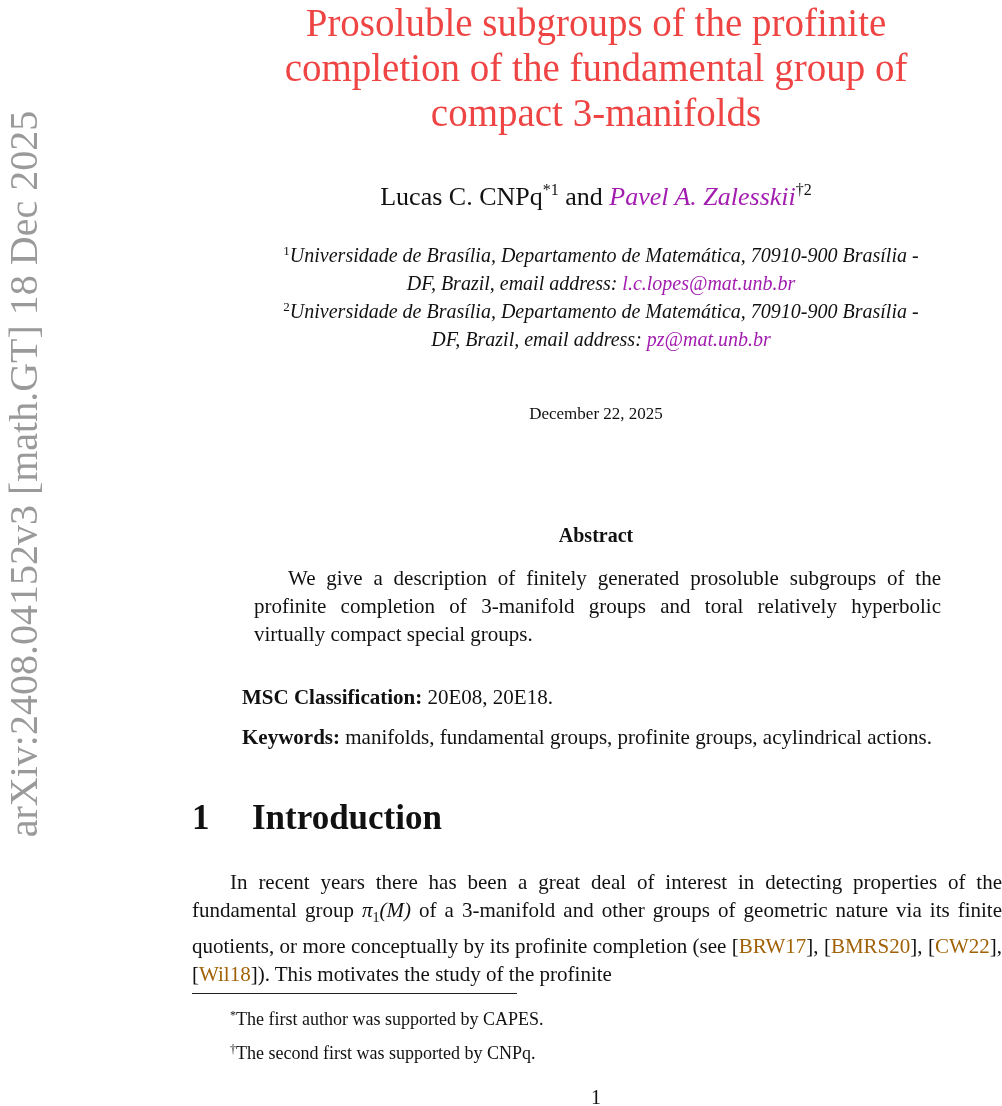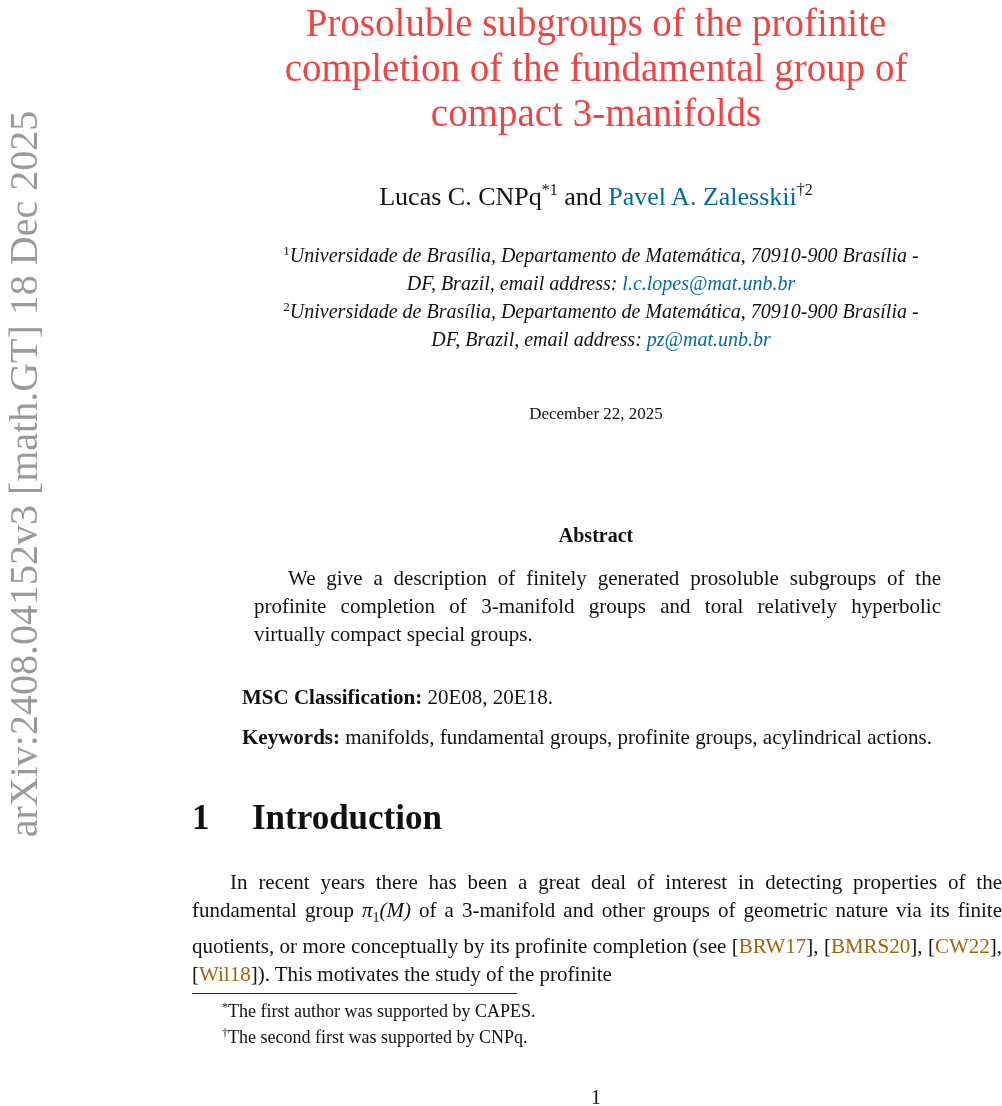--- a/index.html
+++ b/index.html
@@ -29,21 +29,21 @@
     color: #ef4444;
   }
   .title .line { display: block; }
   .authors {
     position: absolute; left: 190px; width: 812px; top: 181px;
     text-align: center;
     font-family: "Liberation Serif", serif;
     font-size: 26px; line-height: 32px;
   }
   .authors sup { font-size: 16px; vertical-align: 10px; line-height: 0; }
-  .link-blue { color: #0369a1; text-decoration: none; }
+  .link-blue { color: #a21caf; text-decoration: none; font-style: italic; }
   .link-red { color: #a16207; text-decoration: none; }
   .affils {
     position: absolute; left: 200px; width: 802px; top: 241px;
     text-align: center;
     font-family: "Liberation Serif", serif;
     font-style: italic;
     font-size: 20px; line-height: 28px;
   }
   .affils sup { font-style: normal; font-size: 13px; vertical-align: 7px; line-height: 0; }
   .date {
@@ -91,21 +91,21 @@
   .intro i { font-style: italic; }
   .fn-rule {
     position: absolute; left: 192px; top: 993px; width: 325px; height: 0;
     border-top: 1px solid #222;
   }
   .footnotes {
     position: absolute; left: 222px; top: 998px; width: 780px;
     font-family: "Liberation Serif", serif;
     font-size: 18px; line-height: 26px;
   }
-  .footnotes p { margin: 0; }
+  .footnotes p { margin: 8px; }
   .footnotes sup { font-size: 12px; vertical-align: 6px; line-height: 0; }
   .page-number {
     position: absolute; left: 190px; width: 812px; top: 1085px;
     text-align: center;
     font-family: "Liberation Serif", serif;
     font-size: 20px; line-height: 24px;
   }
 </style>
 </head>
 <body>

